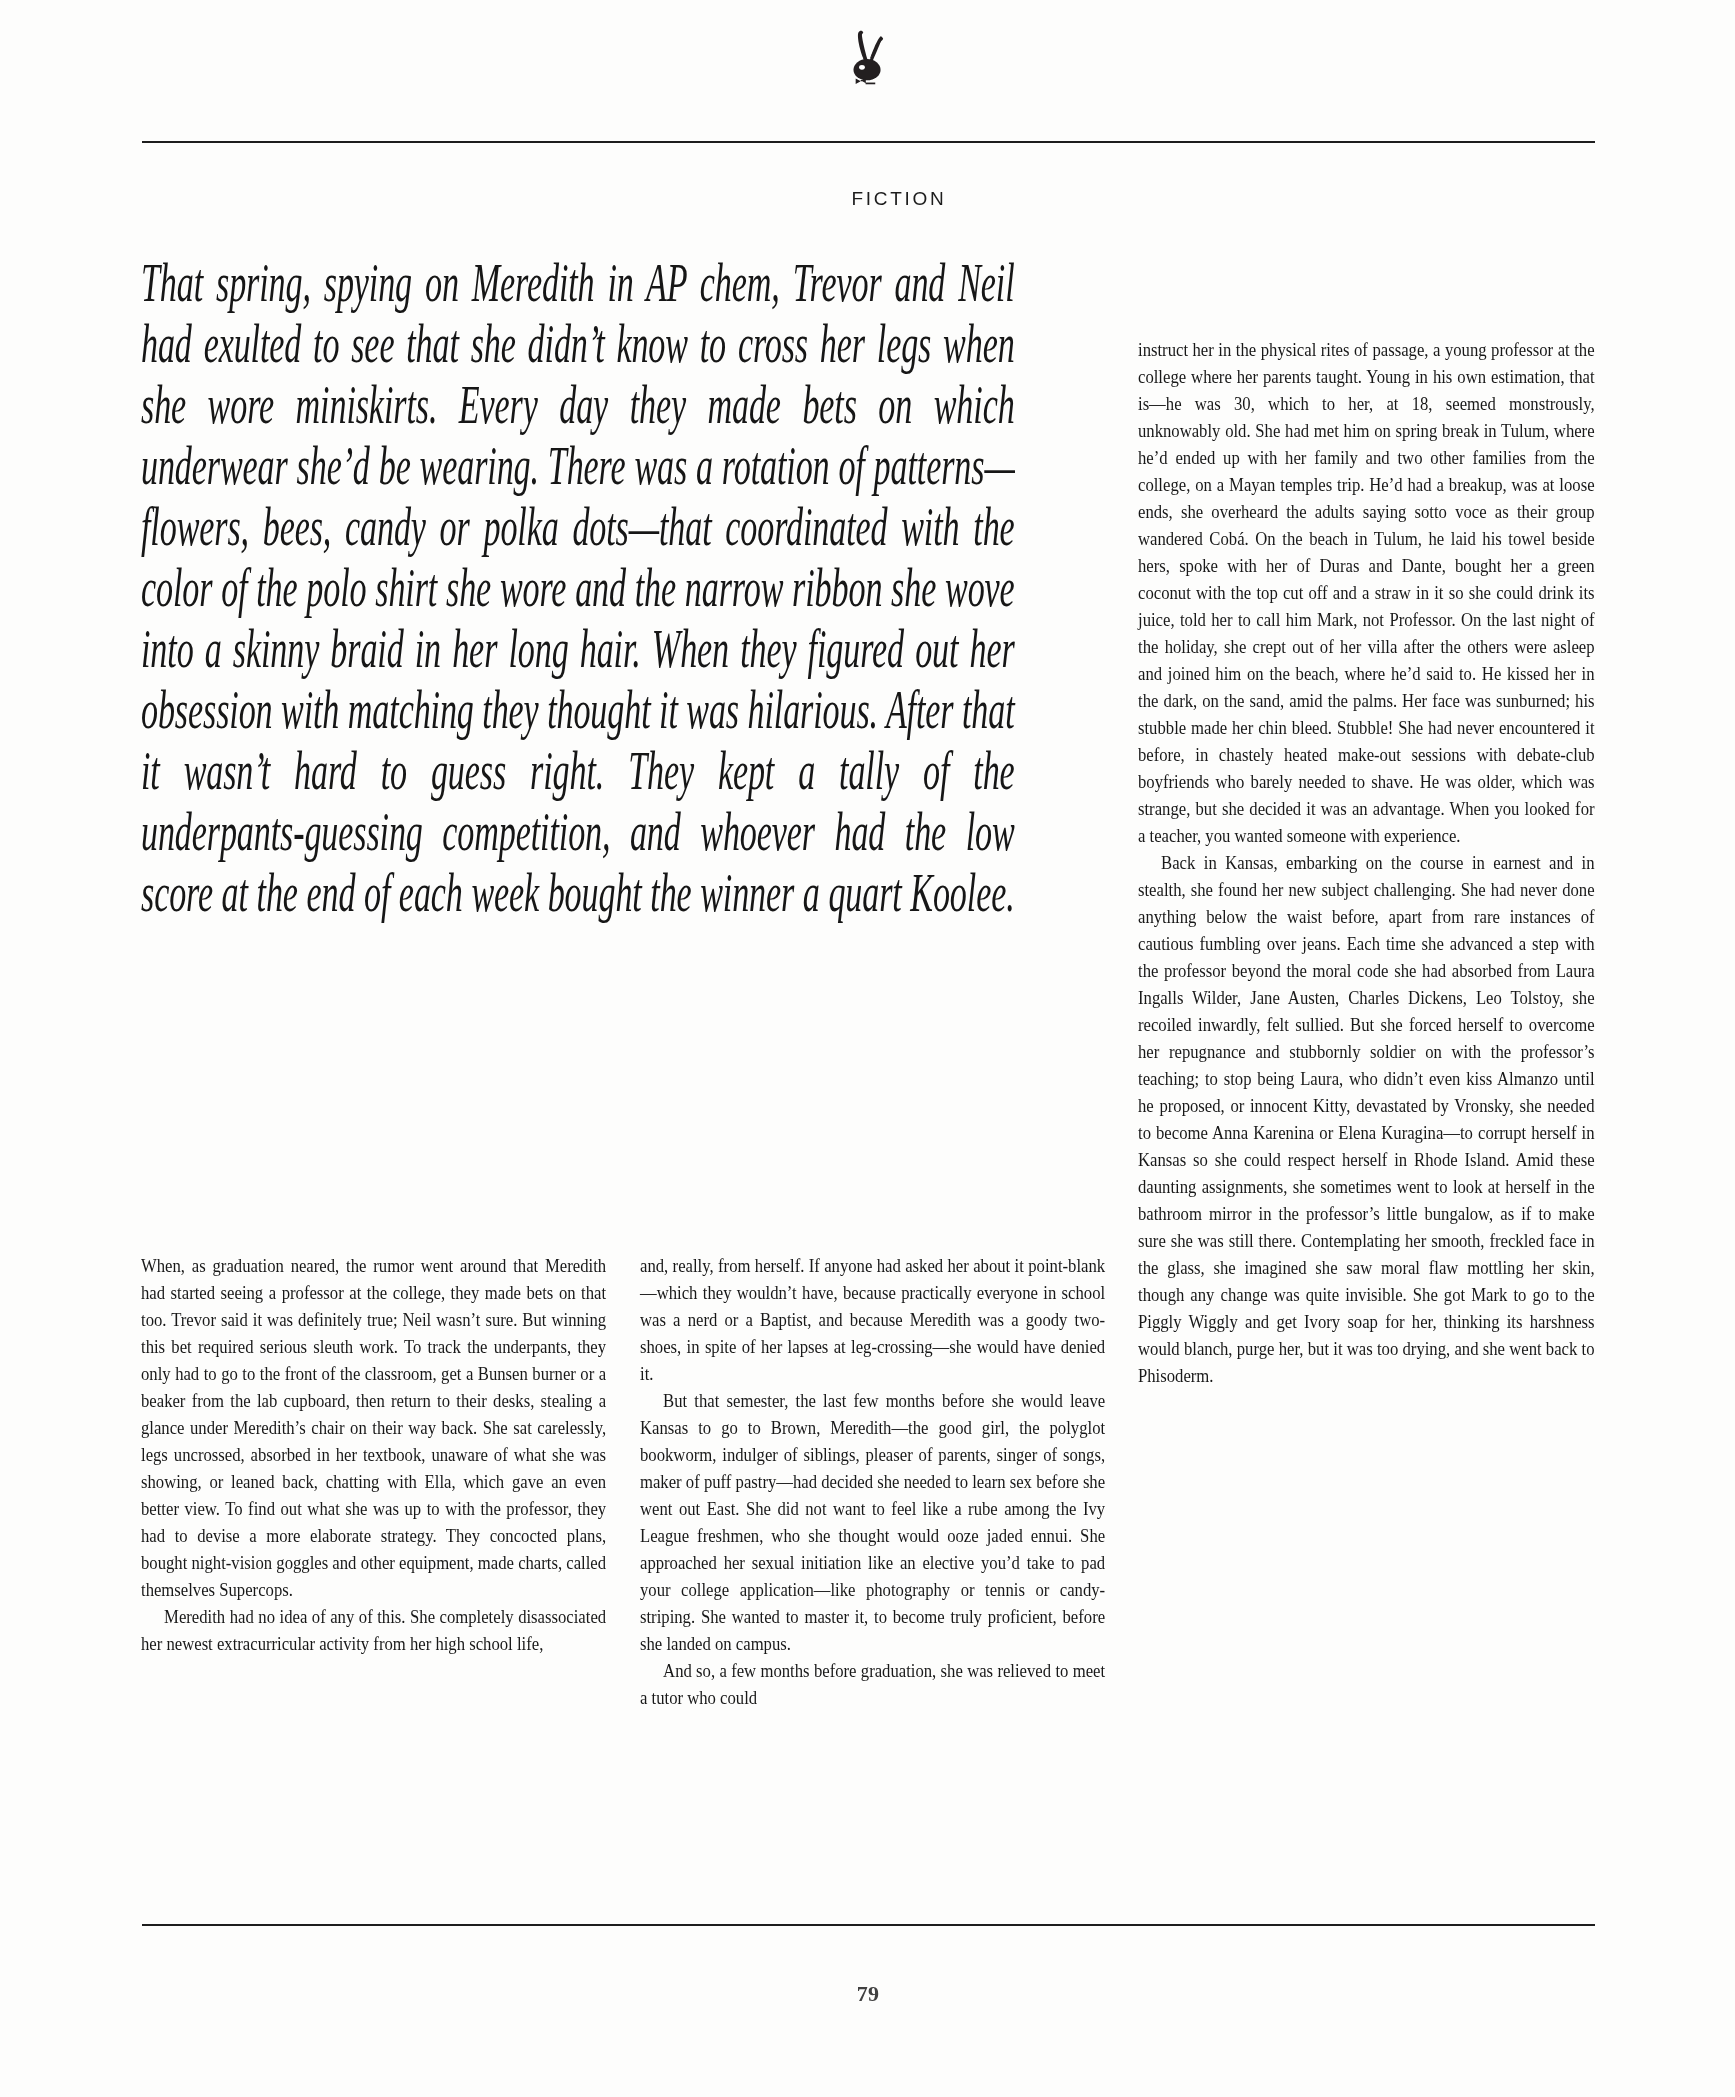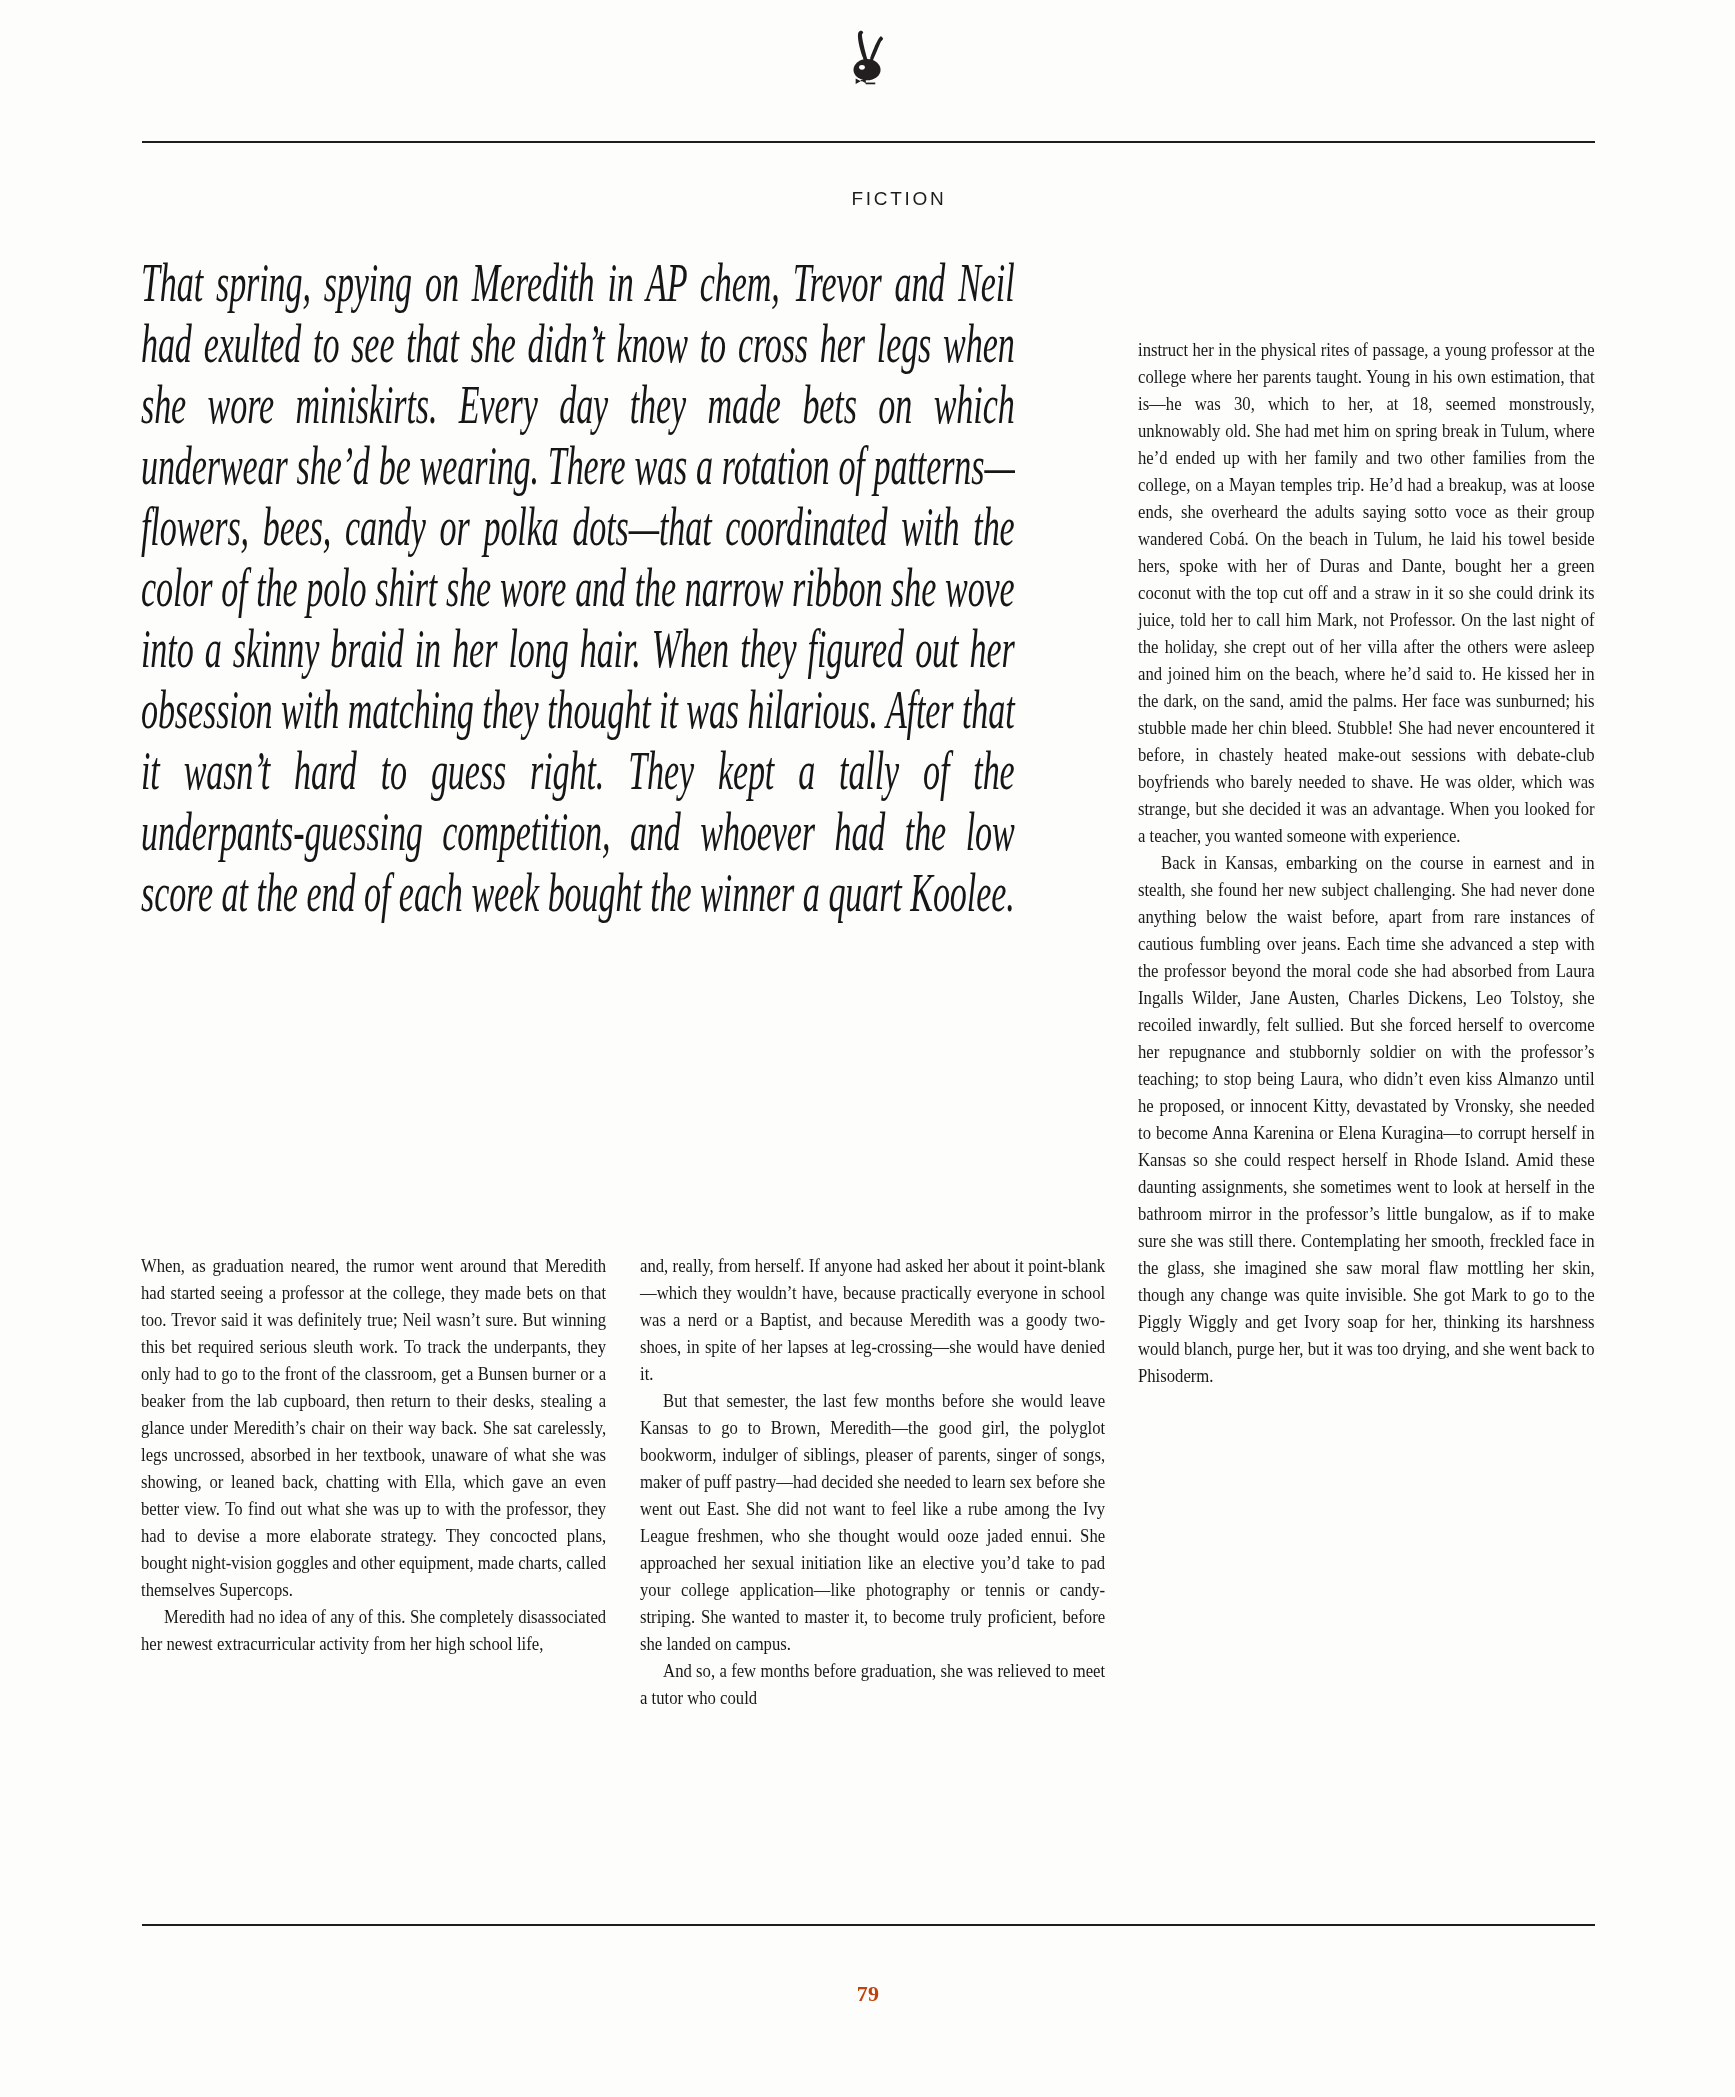--- a/index.html
+++ b/index.html
@@ -108,21 +108,21 @@
   .folio {
     position: absolute;
     top: 1981px;
     left: 0;
     width: 1736px;
     text-align: center;
     font-family: "Liberation Serif", "DejaVu Serif", serif;
     font-weight: 700;
     font-size: 22px;
     letter-spacing: 0.2px;
-    color: #c2410c;
+    color: #404040;
   }
 </style>
 </head>
 <body>
 
 <div id="page">
 
   <div class="logo-wrap">
     <span>
       <svg width="58" height="64" viewBox="0 0 120 132" aria-hidden="true">

